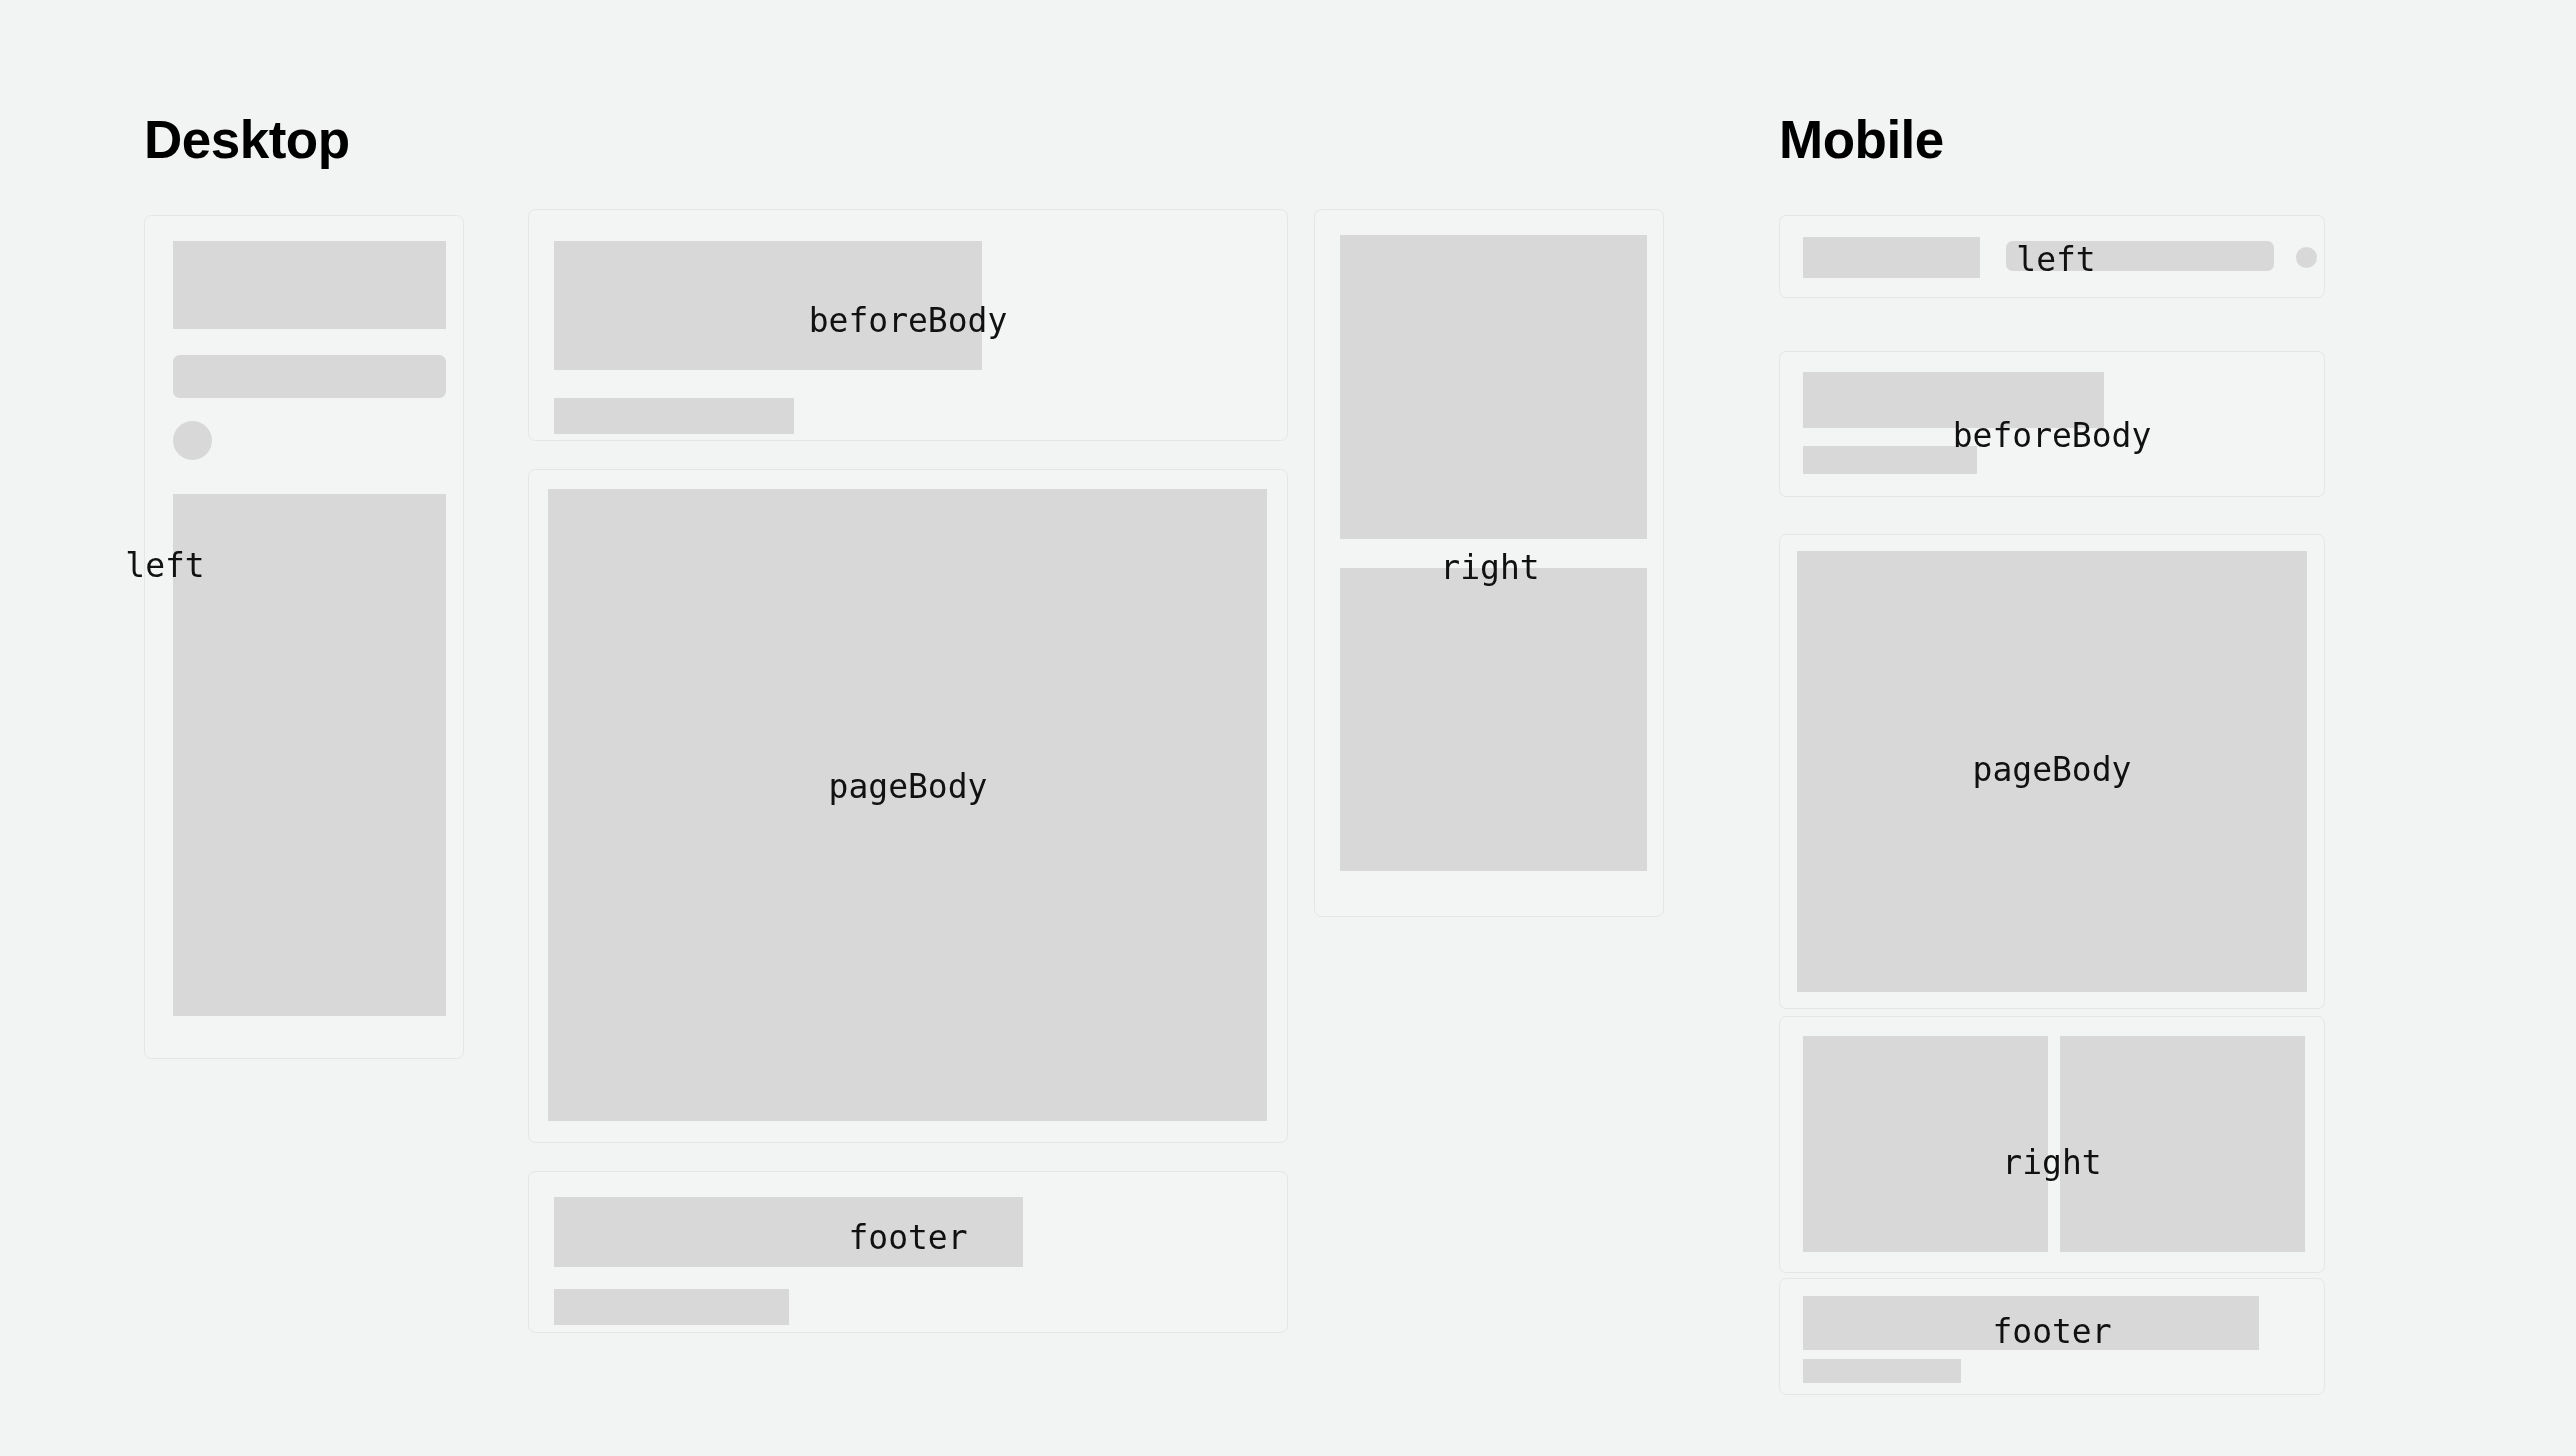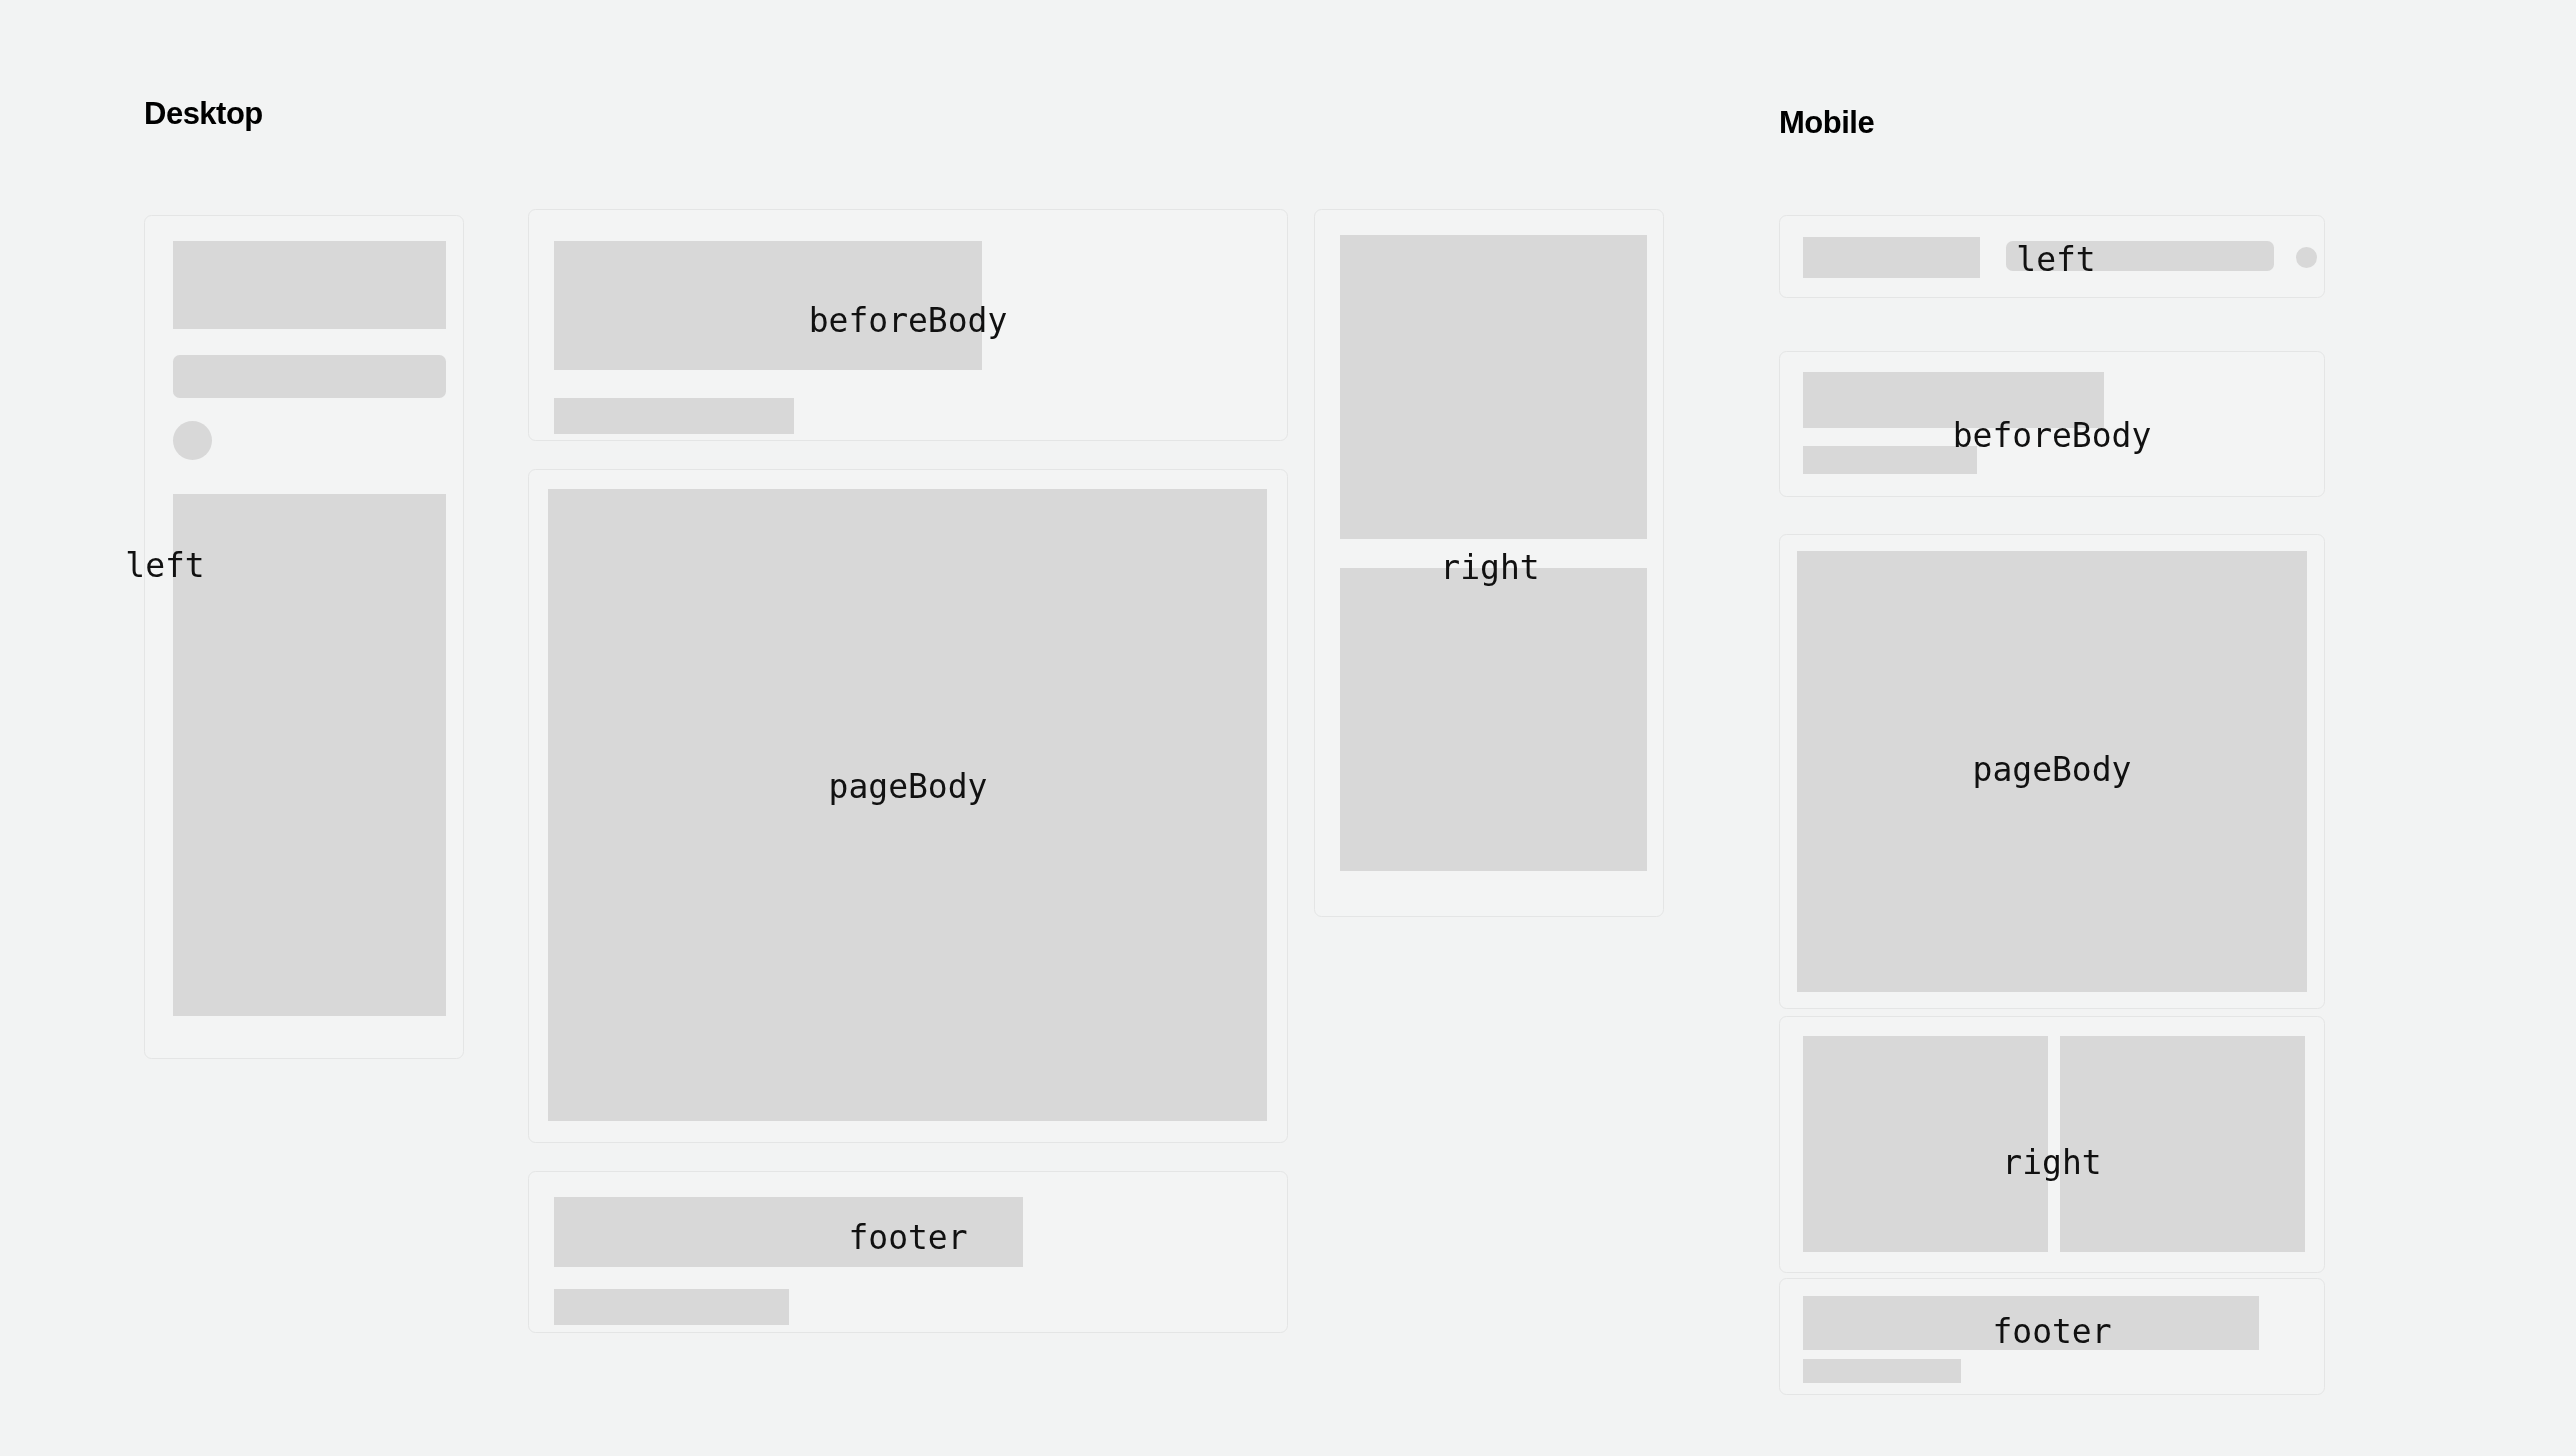--- a/index.html
+++ b/index.html
@@ -11,28 +11,28 @@
     height: 1456px;
     background: #f2f3f3;
     font-family: "Liberation Sans", sans-serif;
     overflow: hidden;
     position: relative;
   }
 
   
   .heading {
     position: absolute;
-    font-size: 31px;
+    font-size: 53px;
     font-weight: bold;
     color: #000000;
     letter-spacing: -0.5px;
     line-height: 1;
   }
   #heading-desktop { left: 144px; top: 77px; }
-  #heading-mobile  { left: 1779px; top: 86px; }
+  #heading-mobile  { left: 1779px; top: 77px; }
 
   
   .panel {
     position: absolute;
     background: #f3f4f4;
     border: 1.9px solid #e4e5e5;
     border-radius: 7.5px;
     box-sizing: border-box;
   }
 

